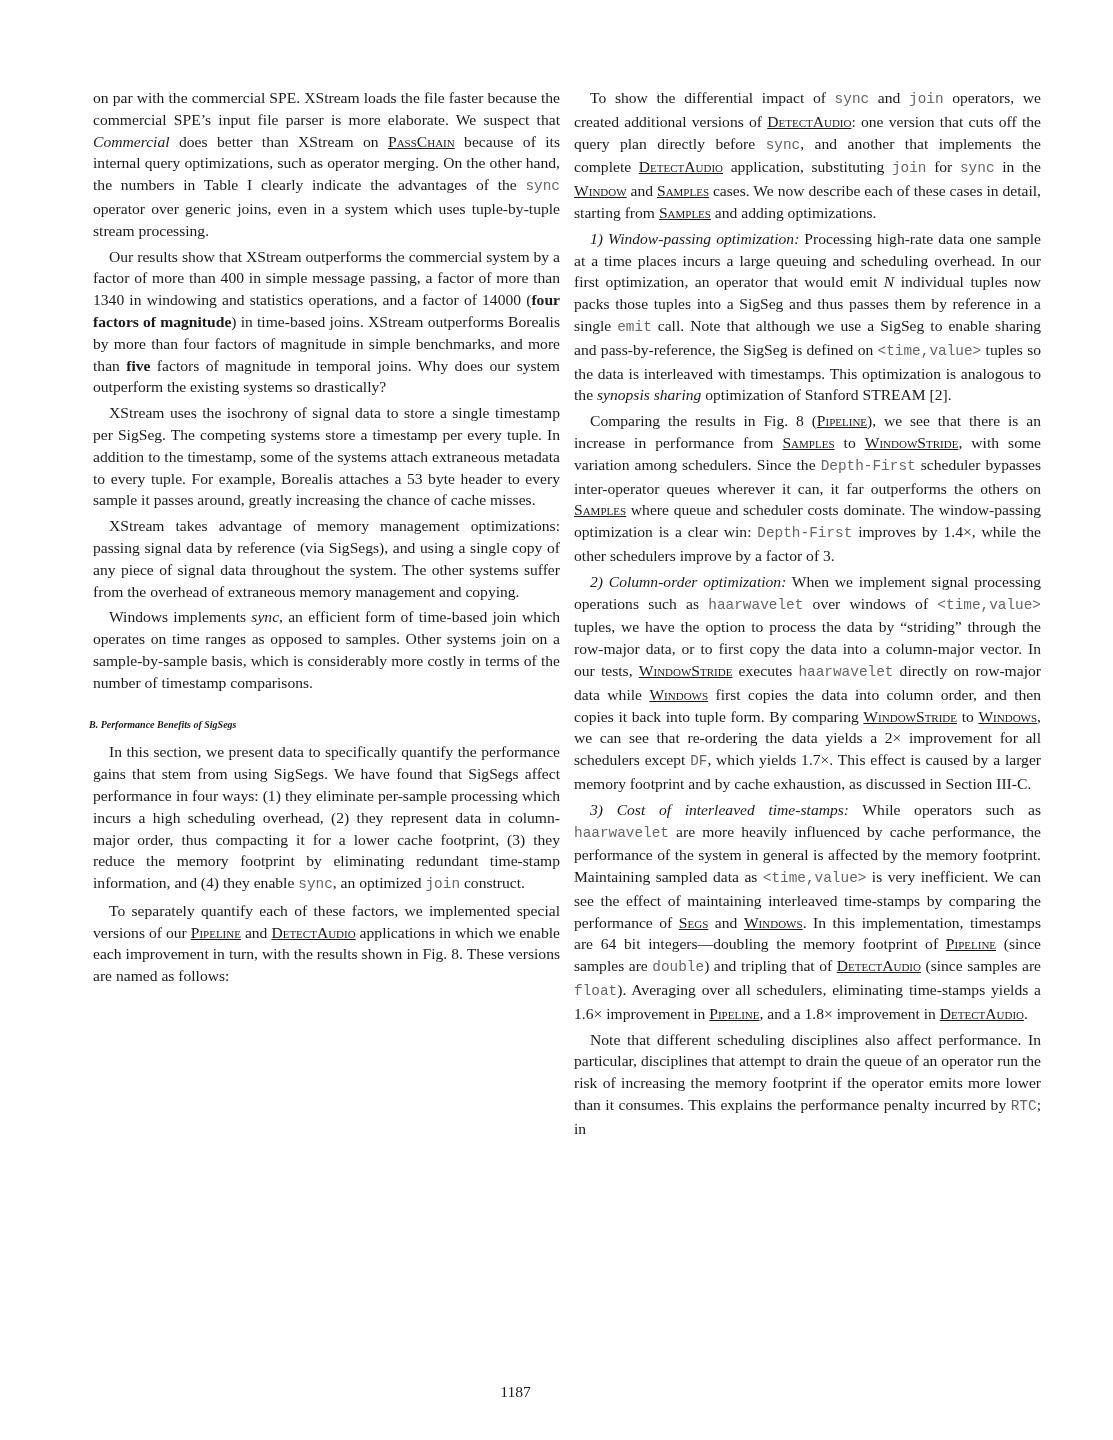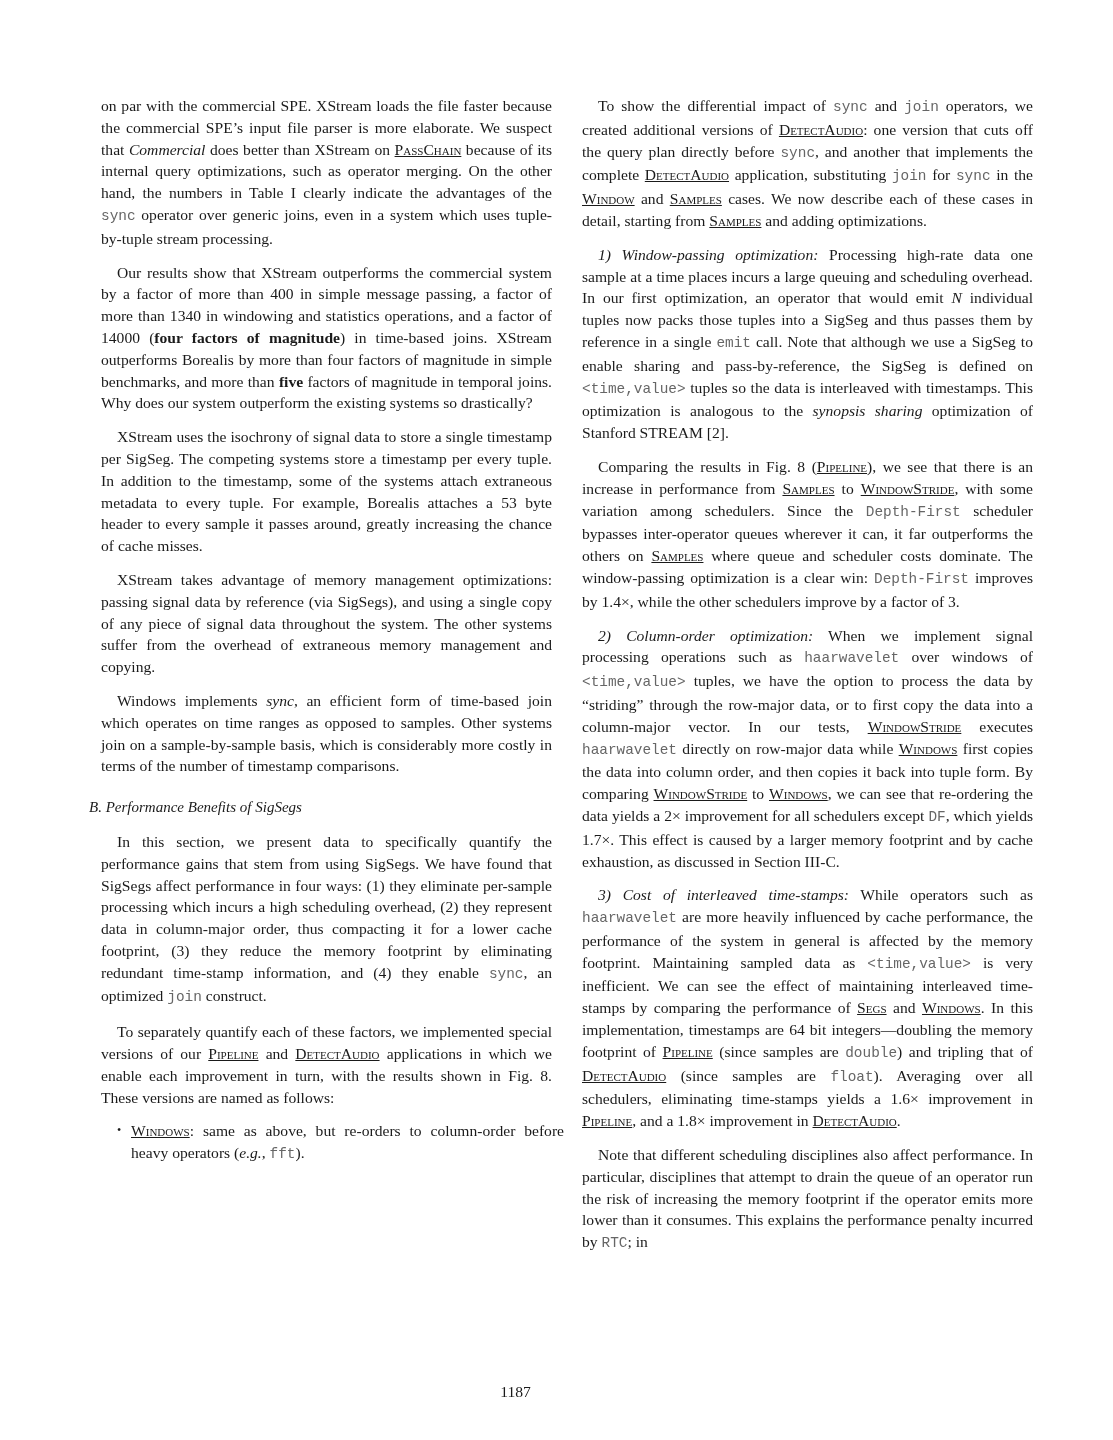--- a/index.html
+++ b/index.html
@@ -2,46 +2,45 @@
 <html><head>
 <meta charset="utf-8">
 <style>
   html, body { margin: 0; padding: 0; background: #ffffff; }
   body { width: 1113px; height: 1440px; position: relative; overflow: hidden;
          font-family: "Liberation Serif", "DejaVu Serif", serif; color: #1a1a1a; }
   .col { position: absolute; top: 83px; width: 475px; font-size: 15.6px; line-height: 21.8px;
          text-align: justify; hyphens: manual; }
   .col.left { left: 89px; }
   .col.right { left: 570px; }
-  p { margin: 12px; text-indent: 16px; }
+  p { margin: 4px; text-indent: 16px; }
   p.noindent { text-indent: 0; }
   .sc { font-variant: small-caps; text-decoration: underline; }
   .mono { font-family: "Liberation Mono", "DejaVu Sans Mono", monospace; color: #666; font-size: 14.4px; }
   i, .it { font-style: italic; }
   b { font-weight: bold; }
-  h3 { font-style: italic; font-weight: normal; font-size: 15px; margin: 20px 0 6px 0; line-height: 21.8px; }
+  h3 { font-style: italic; font-weight: bold; font-size: 10px; margin: 20px 0 6px 0; line-height: 21.8px; }
   ul { margin: 6px 0 0 0; padding-left: 32px; list-style: none; }
   ul li { position: relative; padding-left: 10px; text-indent: 0; }
   ul li::before { content: "\2022"; position: absolute; left: -4px; font-size: 12px; }
   .pagenum { position: absolute; top: 1383px; left: 0; width: 1031px; text-align: center; font-size: 15.6px; }
 </style>
 </head>
 <body>
 
 <div class="col left">
   <p class="noindent"><span>on par with the commercial SPE. XStream loads the file faster because the commercial SPE’s input file parser is more elaborate. We suspect that </span><i>Commercial</i><span> does better than XStream on </span><span class="sc">PassChain</span><span> because of its internal query optimizations, such as operator merging. On the other hand, the numbers in Table I clearly indicate the advantages of the </span><span class="mono">sync</span><span> operator over generic joins, even in a system which uses tuple-by-tuple stream processing.</span></p>
   <p><span>Our results show that XStream outperforms the commercial system by a factor of more than 400 in simple message passing, a factor of more than 1340 in windowing and statistics operations, and a factor of 14000 (</span><b>four factors of magnitude</b><span>) in time-based joins. XStream outperforms Borealis by more than four factors of magnitude in simple benchmarks, and more than </span><b>five</b><span> factors of magnitude in temporal joins. Why does our system outperform the existing systems so drastically?</span></p>
   <p>XStream uses the isochrony of signal data to store a single timestamp per SigSeg. The competing systems store a timestamp per every tuple. In addition to the timestamp, some of the systems attach extraneous metadata to every tuple. For example, Borealis attaches a 53 byte header to every sample it passes around, greatly increasing the chance of cache misses.</p>
   <p>XStream takes advantage of memory management optimizations: passing signal data by reference (via SigSegs), and using a single copy of any piece of signal data throughout the system. The other systems suffer from the overhead of extraneous memory management and copying.</p>
   <p><span>Windows implements </span><i>sync</i><span>, an efficient form of time-based join which operates on time ranges as opposed to samples. Other systems join on a sample-by-sample basis, which is considerably more costly in terms of the number of timestamp comparisons.</span></p>
   <h3>B.  Performance Benefits of SigSegs</h3>
   <p><span>In this section, we present data to specifically quantify the performance gains that stem from using SigSegs. We have found that SigSegs affect performance in four ways: (1) they eliminate per-sample processing which incurs a high scheduling overhead, (2) they represent data in column-major order, thus compacting it for a lower cache footprint, (3) they reduce the memory footprint by eliminating redundant time-stamp information, and (4) they enable </span><span class="mono">sync</span><span>, an optimized </span><span class="mono">join</span><span> construct.</span></p>
   <p><span>To separately quantify each of these factors, we implemented special versions of our </span><span class="sc">Pipeline</span><span> and </span><span class="sc">DetectAudio</span><span> applications in which we enable each improvement in turn, with the results shown in Fig. 8. These versions are named as follows:</span></p>
   <ul>
-    <li><span class="sc">Windows</span><span>: same as above, but re-orders to column-order before heavy operators (</span><i>e.g.</i><span>, </span><span class="mono">fft</span><span>).</span></li>
   </ul>
 </div>
 
 <div class="col right">
   <p><span>To show the differential impact of </span><span class="mono">sync</span><span> and </span><span class="mono">join</span><span> operators, we created additional versions of </span><span class="sc">DetectAudio</span><span>: one version that cuts off the query plan directly before </span><span class="mono">sync</span><span>, and another that implements the complete </span><span class="sc">DetectAudio</span><span> application, substituting </span><span class="mono">join</span><span> for </span><span class="mono">sync</span><span> in the </span><span class="sc">Window</span><span> and </span><span class="sc">Samples</span><span> cases. We now describe each of these cases in detail, starting from </span><span class="sc">Samples</span><span> and adding optimizations.</span></p>
   <p><i>1) Window-passing optimization:</i><span> Processing high-rate data one sample at a time places incurs a large queuing and scheduling overhead. In our first optimization, an operator that would emit </span><i>N</i><span> individual tuples now packs those tuples into a SigSeg and thus passes them by reference in a single </span><span class="mono">emit</span><span> call. Note that although we use a SigSeg to enable sharing and pass-by-reference, the SigSeg is defined on </span><span class="mono">&lt;time,value&gt;</span><span> tuples so the data is interleaved with timestamps. This optimization is analogous to the </span><i>synopsis sharing</i><span> optimization of Stanford STREAM [2].</span></p>
   <p><span>Comparing the results in Fig. 8 (</span><span class="sc">Pipeline</span><span>), we see that there is an increase in performance from </span><span class="sc">Samples</span><span> to </span><span class="sc">WindowStride</span><span>, with some variation among schedulers. Since the </span><span class="mono">Depth-First</span><span> scheduler bypasses inter-operator queues wherever it can, it far outperforms the others on </span><span class="sc">Samples</span><span> where queue and scheduler costs dominate. The window-passing optimization is a clear win: </span><span class="mono">Depth-First</span><span> improves by 1.4×, while the other schedulers improve by a factor of 3.</span></p>
   <p><i>2) Column-order optimization:</i><span> When we implement signal processing operations such as </span><span class="mono">haarwavelet</span><span> over windows of </span><span class="mono">&lt;time,value&gt;</span><span> tuples, we have the option to process the data by “striding” through the row-major data, or to first copy the data into a column-major vector. In our tests, </span><span class="sc">WindowStride</span><span> executes </span><span class="mono">haarwavelet</span><span> directly on row-major data while </span><span class="sc">Windows</span><span> first copies the data into column order, and then copies it back into tuple form. By comparing </span><span class="sc">WindowStride</span><span> to </span><span class="sc">Windows</span><span>, we can see that re-ordering the data yields a 2× improvement for all schedulers except </span><span class="mono">DF</span><span>, which yields 1.7×. This effect is caused by a larger memory footprint and by cache exhaustion, as discussed in Section III-C.</span></p>
   <p><i>3) Cost of interleaved time-stamps:</i><span> While operators such as </span><span class="mono">haarwavelet</span><span> are more heavily influenced by cache performance, the performance of the system in general is affected by the memory footprint. Maintaining sampled data as </span><span class="mono">&lt;time,value&gt;</span><span> is very inefficient. We can see the effect of maintaining interleaved time-stamps by comparing the performance of </span><span class="sc">Segs</span><span> and </span><span class="sc">Windows</span><span>. In this implementation, timestamps are 64 bit integers—doubling the memory footprint of </span><span class="sc">Pipeline</span><span> (since samples are </span><span class="mono">double</span><span>) and tripling that of </span><span class="sc">DetectAudio</span><span> (since samples are </span><span class="mono">float</span><span>). Averaging over all schedulers, eliminating time-stamps yields a 1.6× improvement in </span><span class="sc">Pipeline</span><span>, and a 1.8× improvement in </span><span class="sc">DetectAudio</span><span>.</span></p>
   <p><span>Note that different scheduling disciplines also affect performance. In particular, disciplines that attempt to drain the queue of an operator run the risk of increasing the memory footprint if the operator emits more lower than it consumes. This explains the performance penalty incurred by </span><span class="mono">RTC</span><span>; in</span></p>

